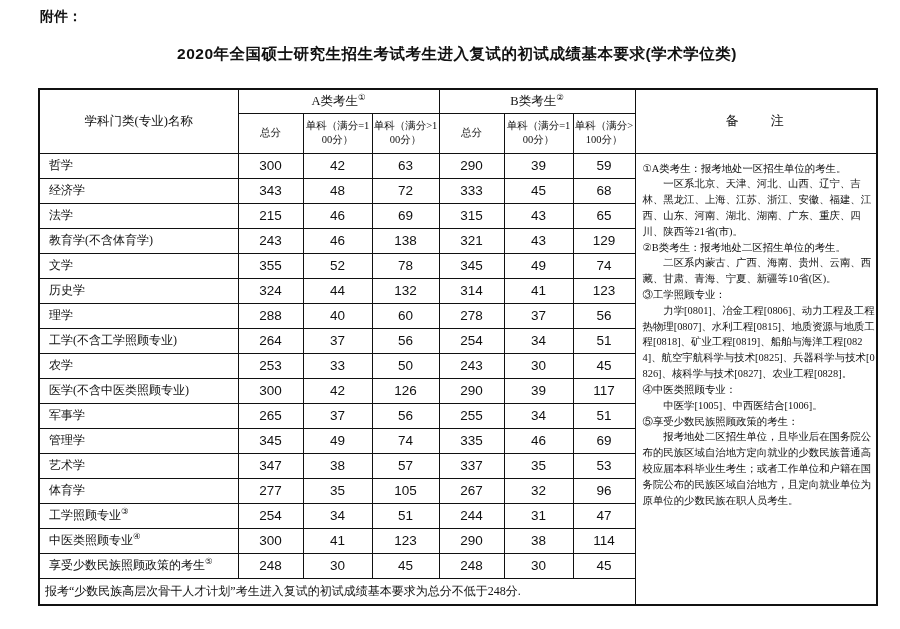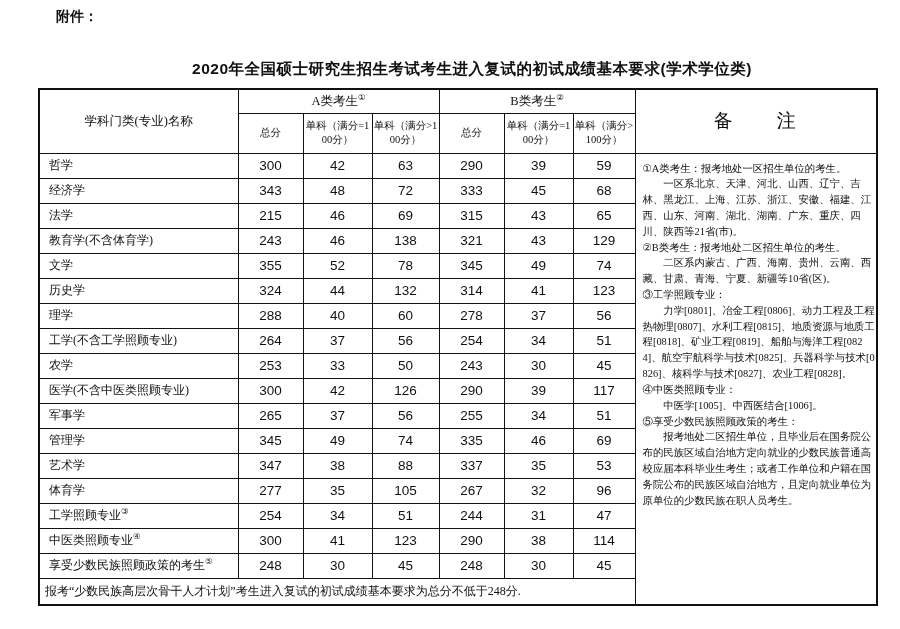--- a/index.html
+++ b/index.html
@@ -6,27 +6,27 @@
   html, body { margin: 0; padding: 0; }
   body {
     width: 900px; height: 629px;
     background: #ffffff;
     color: #111;
     font-family: "Liberation Serif", serif;
     position: relative;
     overflow: hidden;
   }
   .attachment {
-    position: absolute; left: 56px; top: 8px;
+    position: absolute; left: 40px; top: 8px;
     font-size: 14px; font-weight: bold;
     font-family: "Liberation Sans", sans-serif;
   }
   .title {
     position: absolute; left: 38px; top: 44px; width: 838px;
-    margin: 15px; text-align: center;
+    margin: 0; text-align: center;
     font-size: 15.5px; font-weight: bold;
     font-family: "Liberation Sans", sans-serif;
     letter-spacing: 0.5px;
   }
   table.score-table {
     position: absolute; left: 38px; top: 88px; width: 838px;
     border-collapse: collapse; table-layout: fixed;
     border: 2px solid #111;
   }
   .score-table th, .score-table td {
@@ -38,21 +38,21 @@
   thead tr.sub-row { height: 40px; }
   tbody tr.data-row { height: 25px; }
   tbody tr.note-row { height: 27px; padding-left: 36px; }
   th.subject-head {
     font-size: 12.5px; font-weight: normal; text-align: center;
   }
   th.group-head {
     font-size: 12.5px; font-weight: normal; text-align: center; margin-left: 6px;
   }
   th.remark-head {
-    font-size: 19px; font-weight: normal; text-align: center;
+    font-size: 13px; font-weight: normal; text-align: center;
     letter-spacing: 2px;
   }
   th.sub-head {
     font-size: 10.5px; font-weight: normal; text-align: center;
     line-height: 1.35; padding: 2px 1px; word-break: break-all;
   }
   td.subject-cell {
     font-size: 12px; text-align: left; padding-left: 9px;
     white-space: nowrap;
   }
@@ -227,21 +227,21 @@
         <td class="score-cell">49</td>
         <td class="score-cell">74</td>
         <td class="score-cell">335</td>
         <td class="score-cell">46</td>
         <td class="score-cell">69</td>
       </tr>
       <tr class="data-row">
         <td class="subject-cell"><span>艺术学</span></td>
         <td class="score-cell">347</td>
         <td class="score-cell">38</td>
-        <td class="score-cell">88</td>
+        <td class="score-cell">57</td>
         <td class="score-cell">337</td>
         <td class="score-cell">35</td>
         <td class="score-cell">53</td>
       </tr>
       <tr class="data-row">
         <td class="subject-cell"><span>体育学</span></td>
         <td class="score-cell">277</td>
         <td class="score-cell">35</td>
         <td class="score-cell">105</td>
         <td class="score-cell">267</td>

